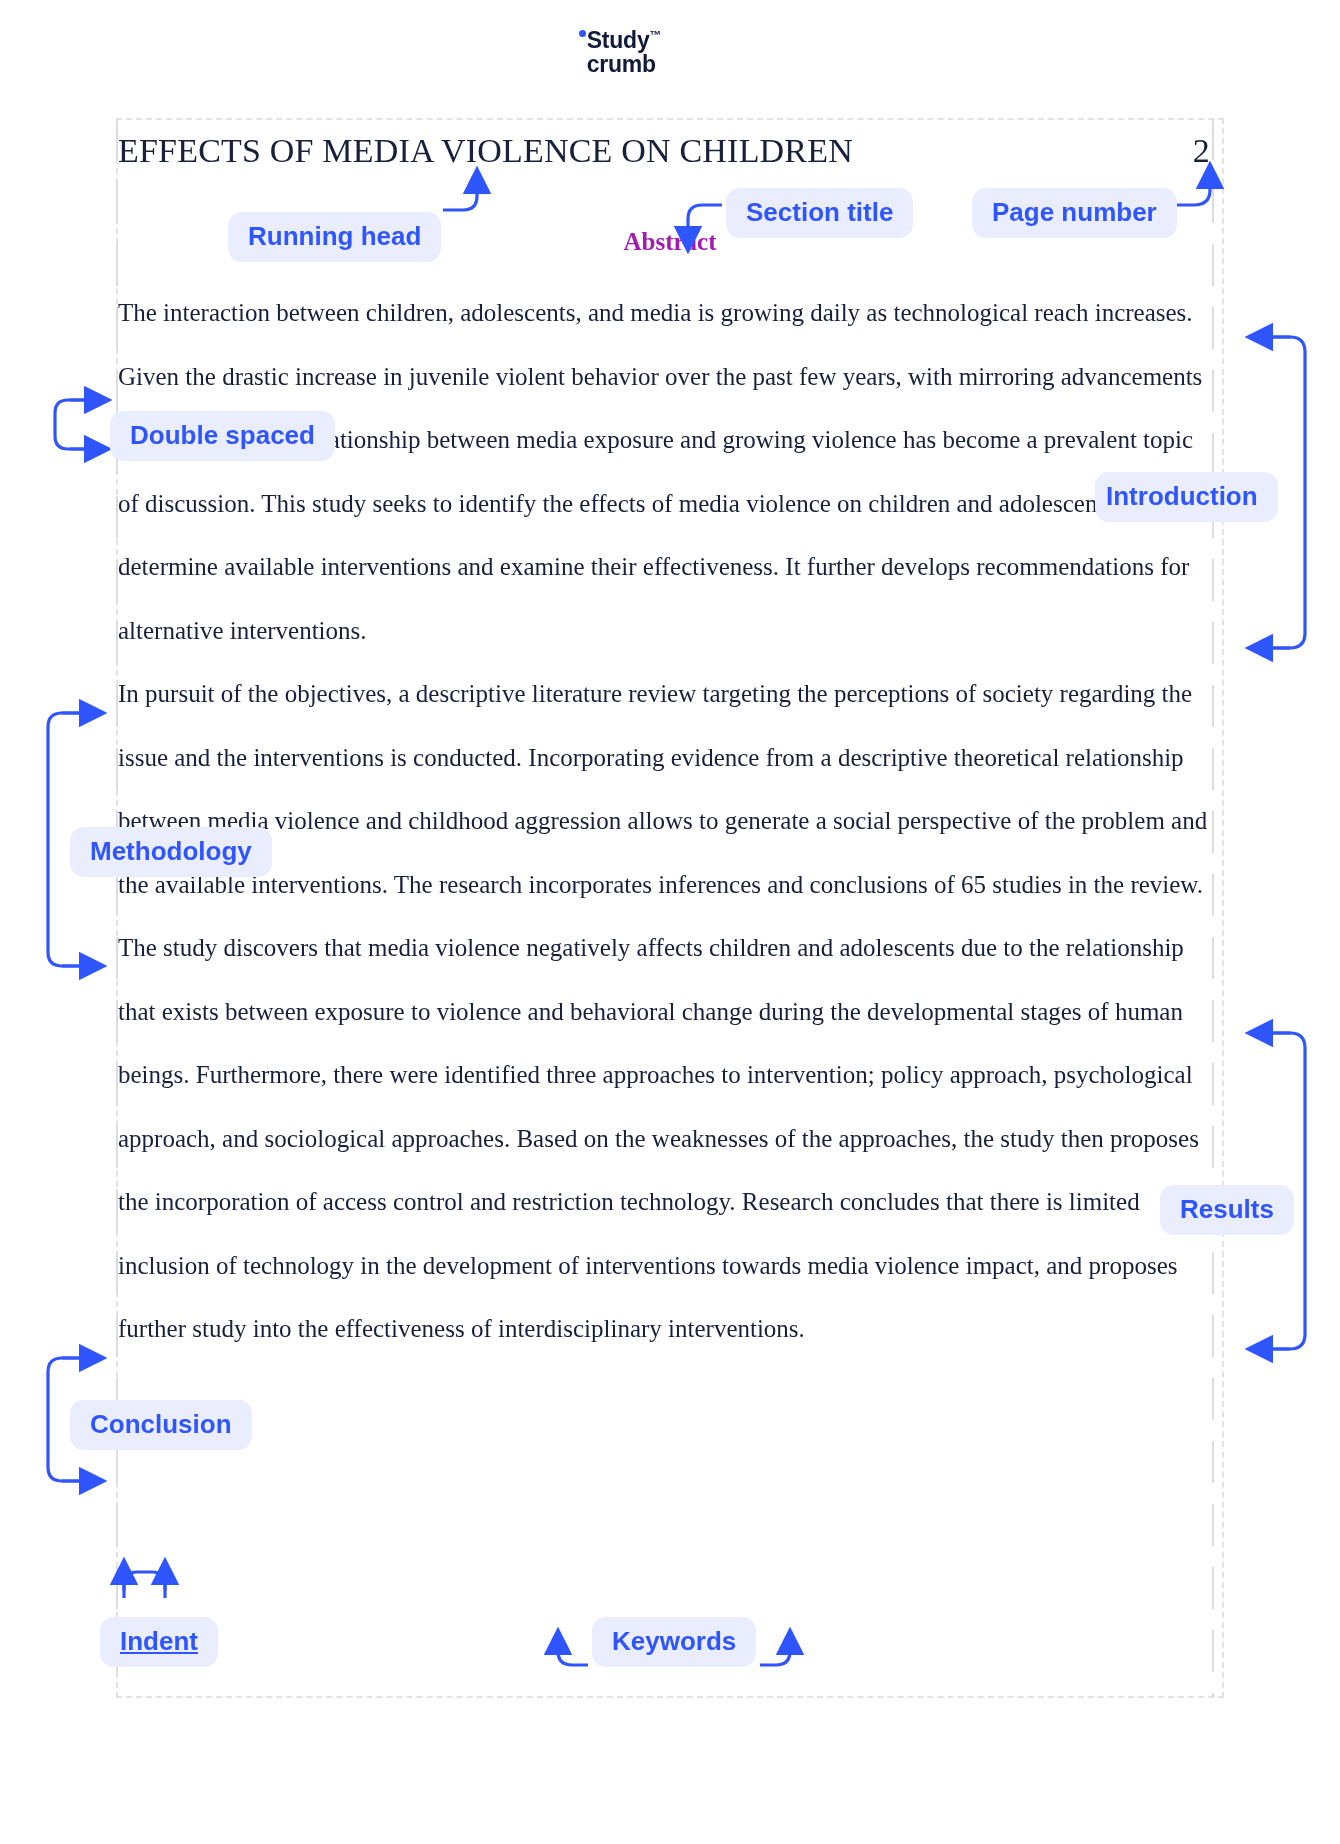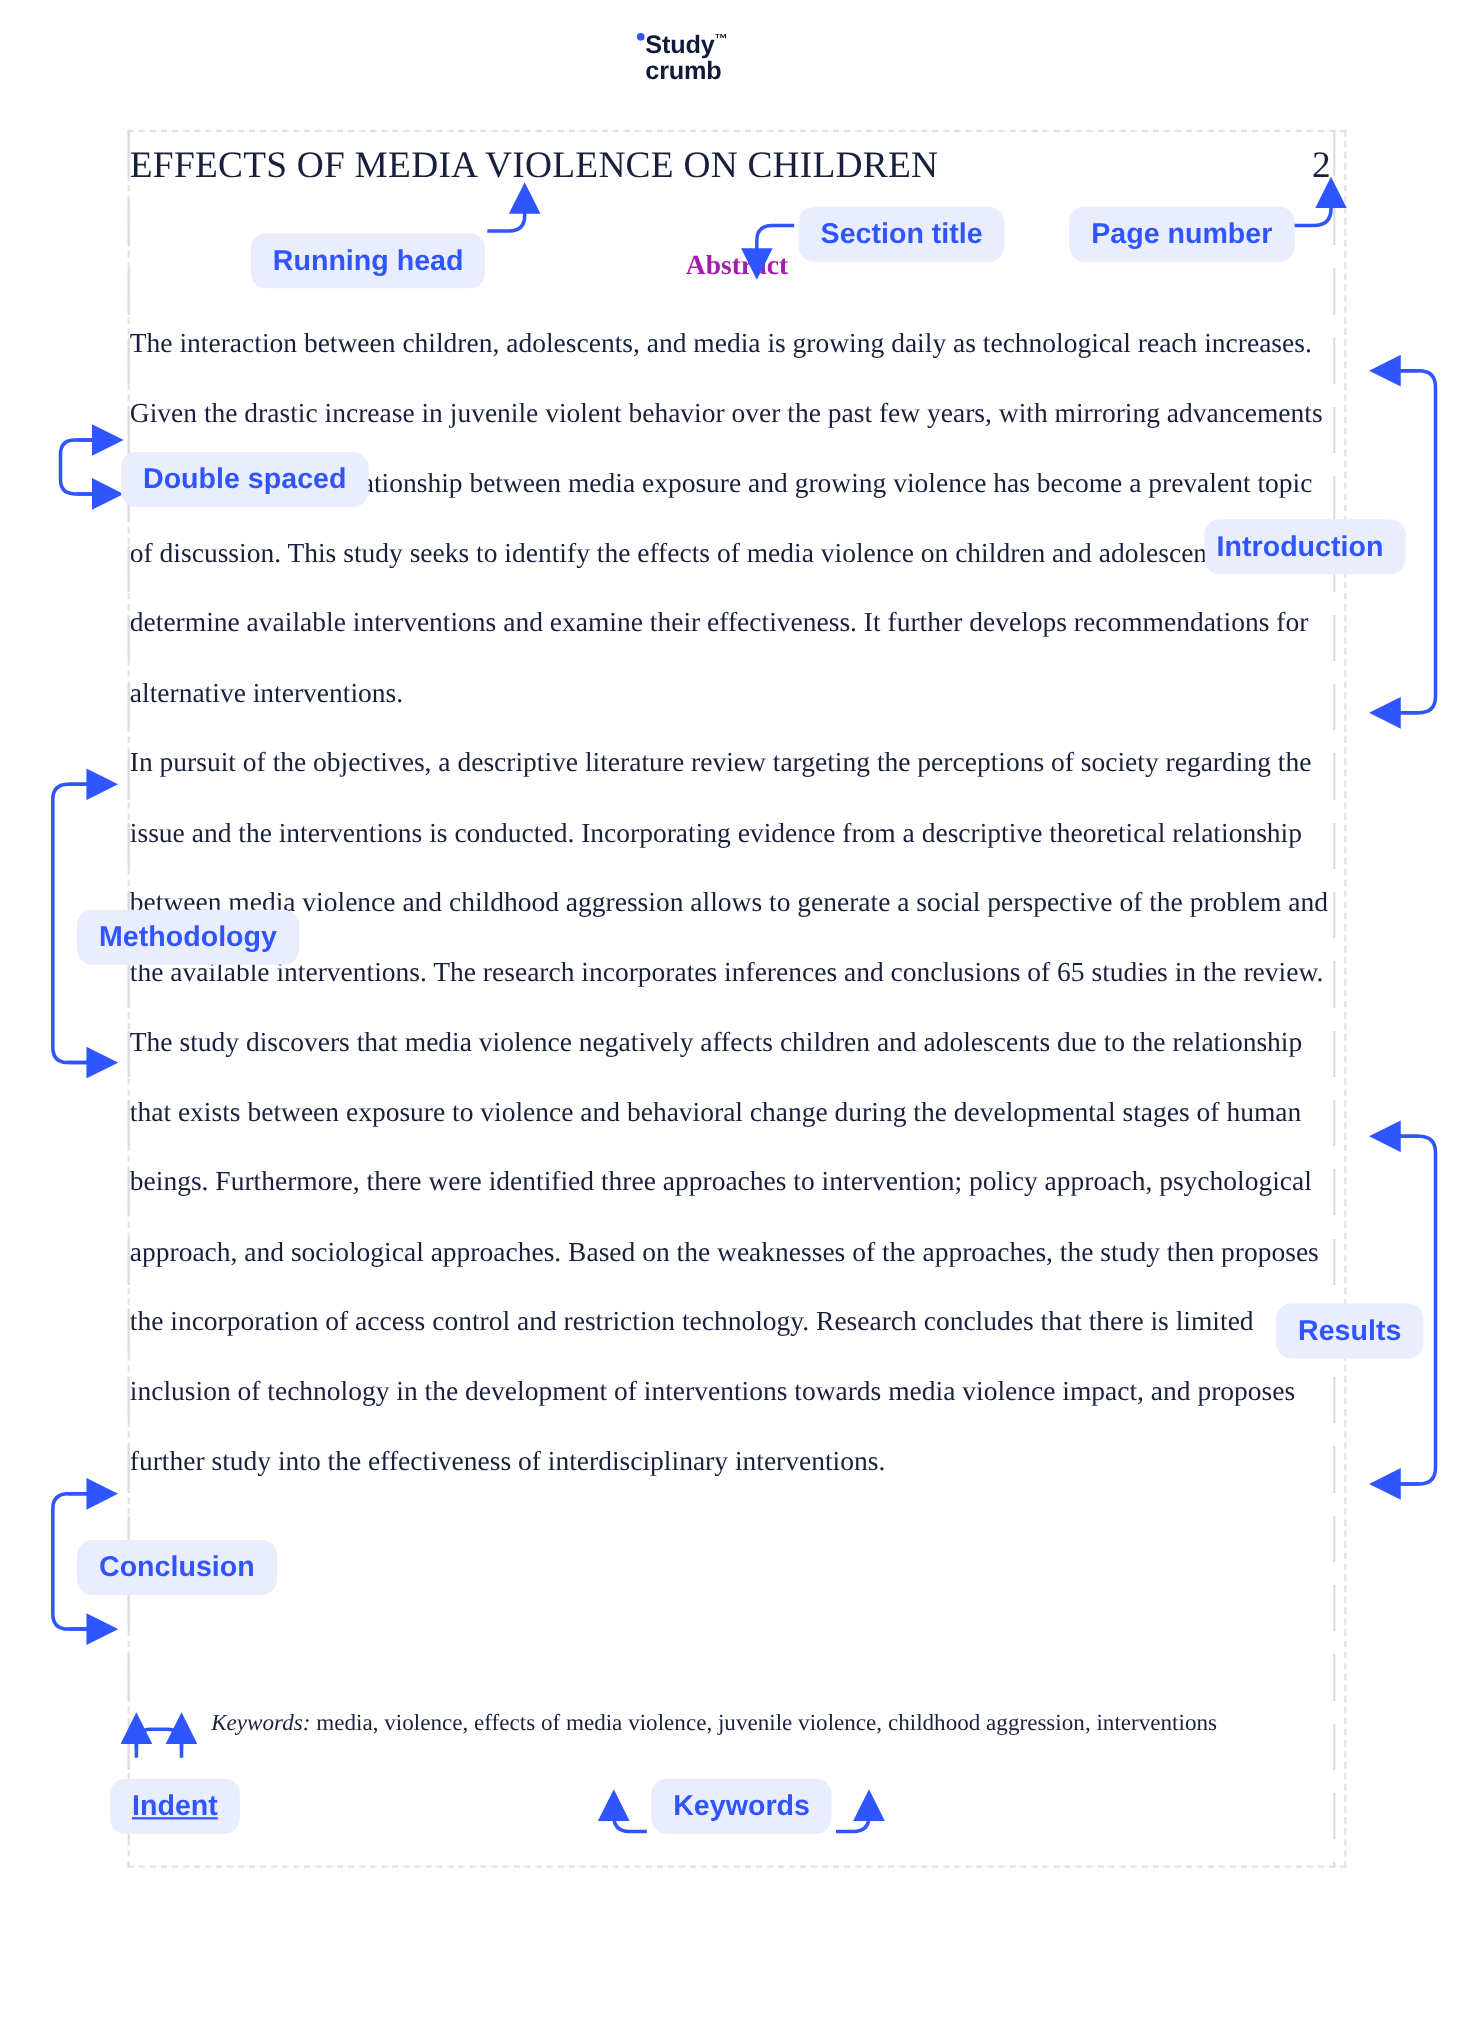--- a/index.html
+++ b/index.html
@@ -170,23 +170,20 @@
   </div>
 
   <div class="section-heading">Abstract</div>
 
   <div id="body-text">
     <p>The interaction between children, adolescents, and media is growing daily as technological reach increases. Given the drastic increase in juvenile violent behavior over the past few years, with mirroring advancements in technology, the relationship between media exposure and growing violence has become a prevalent topic of discussion. This study seeks to identify the effects of media violence on children and adolescents, determine available interventions and examine their effectiveness. It further develops recommendations for alternative interventions.</p>
     <p>In pursuit of the objectives, a descriptive literature review targeting the perceptions of society regarding the issue and the interventions is conducted. Incorporating evidence from a descriptive theoretical relationship between media violence and childhood aggression allows to generate a social perspective of the problem and the available interventions. The research incorporates inferences and conclusions of 65 studies in the review.</p>
     <p>The study discovers that media violence negatively affects children and adolescents due to the relationship that exists between exposure to violence and behavioral change during the developmental stages of human beings. Furthermore, there were identified three approaches to intervention; policy approach, psychological approach, and sociological approaches. Based on the weaknesses of the approaches, the study then proposes the incorporation of access control and restriction technology. Research concludes that there is limited inclusion of technology in the development of interventions towards media violence impact, and proposes further study into the effectiveness of interdisciplinary interventions.</p>
   </div>
 
-  <div id="keywords-para">
-    <span class="kw-label">Keywords:</span><span> media, violence, effects of media violence, juvenile violence, childhood aggression, interventions</span>
-  </div>
 </div>
 
 <svg id="anno-svg" viewBox="0 0 1340 1844">
   <defs>
     <marker id="ar-right" markerWidth="9" markerHeight="9" refX="7" refY="4.5" orient="auto">
       <path d="M0,0 L9,4.5 L0,9 Z" fill="#2f55ff"></path>
     </marker>
     <marker id="ar-left" markerWidth="9" markerHeight="9" refX="7" refY="4.5" orient="auto">
       <path d="M0,0 L9,4.5 L0,9 Z" fill="#2f55ff"></path>
     </marker>

